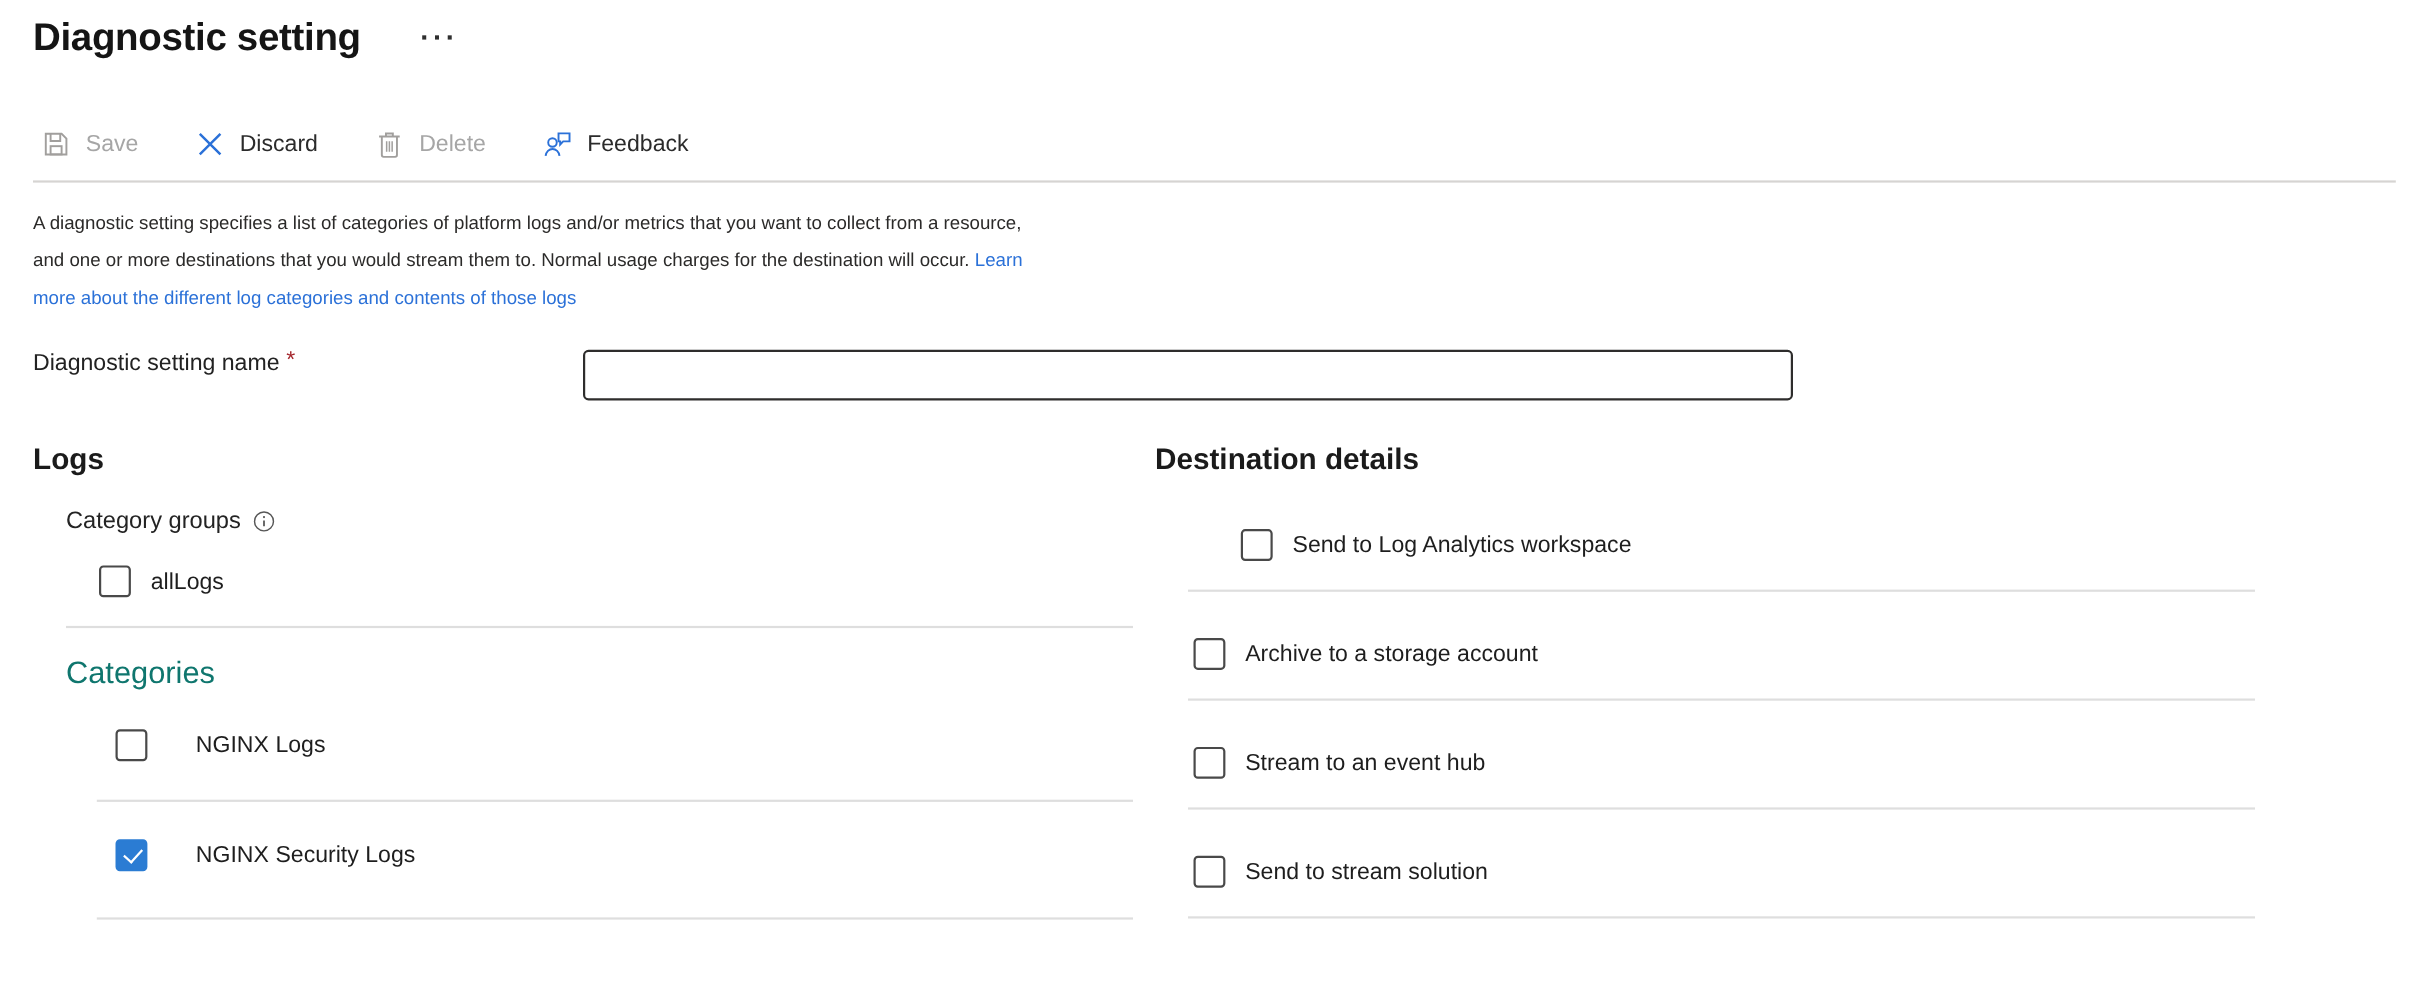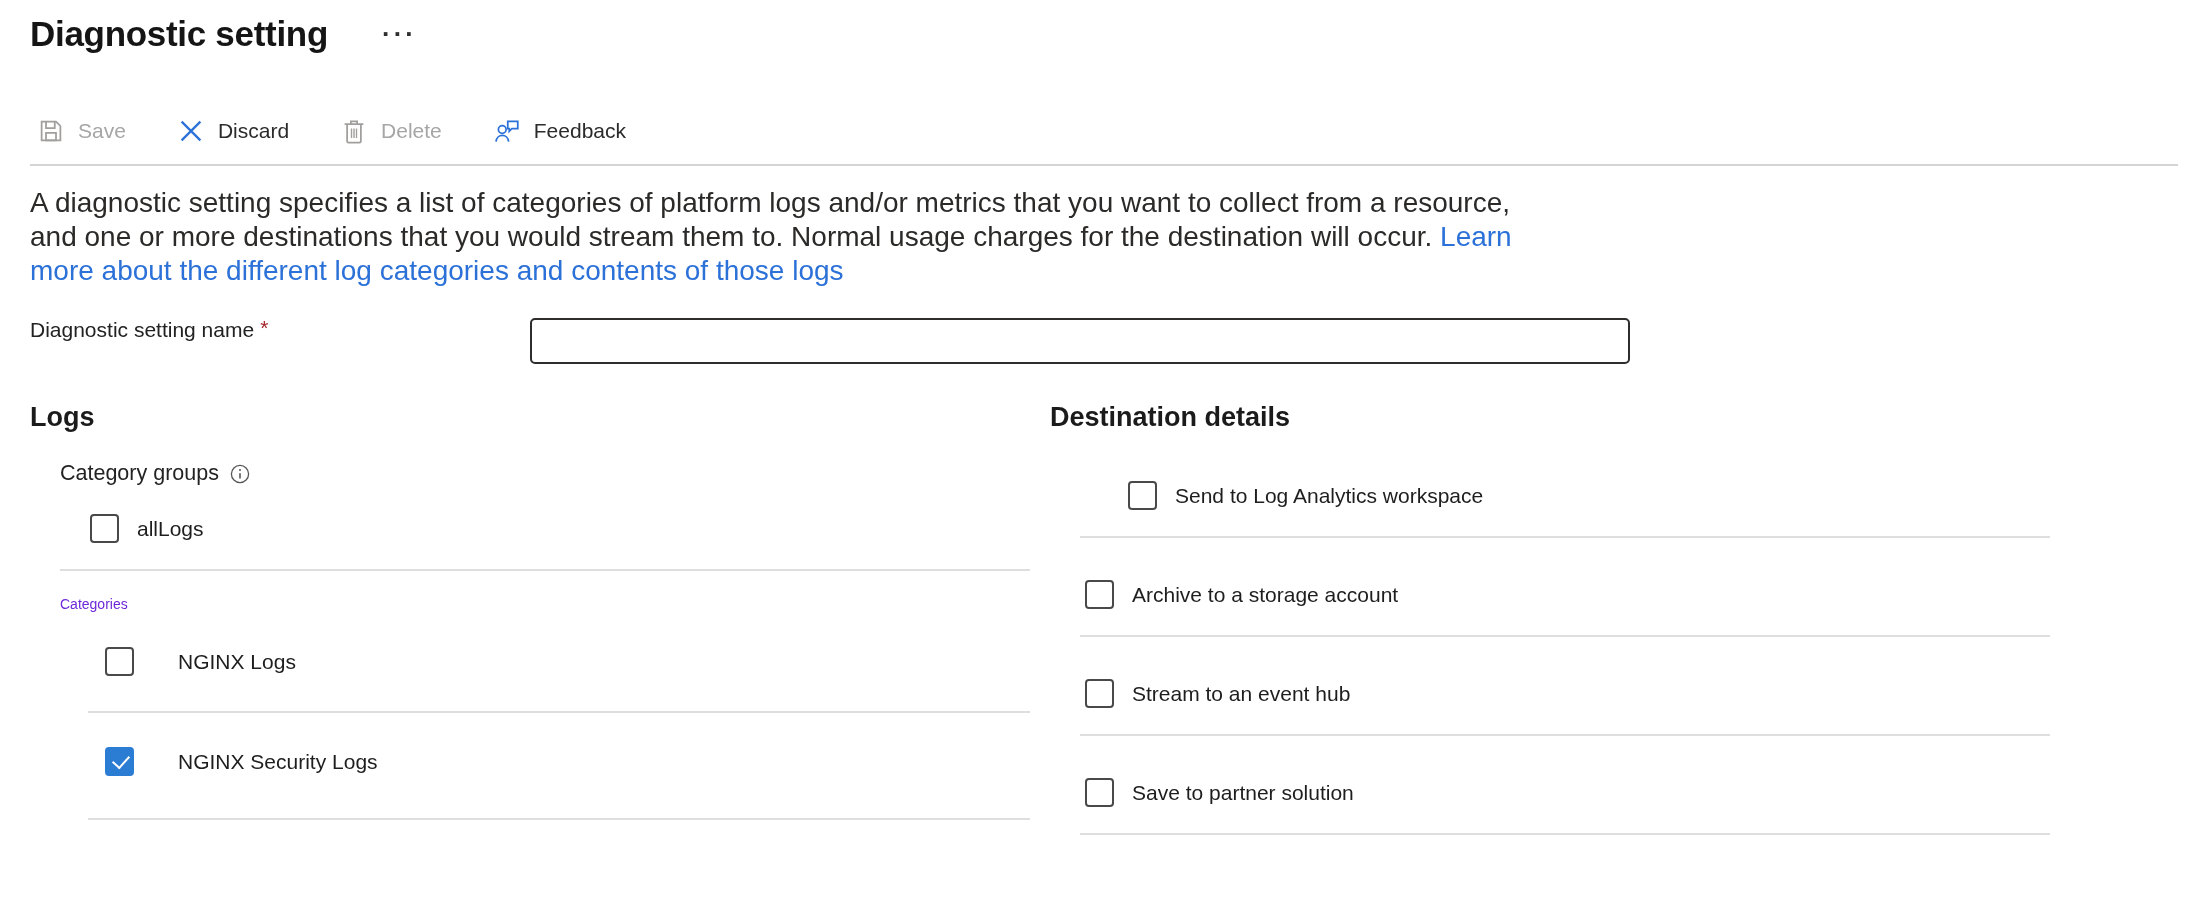--- a/index.html
+++ b/index.html
@@ -21,21 +21,21 @@
   .tb-btn.disabled { color: #a6a6a6; cursor: default; }
   .tb-icon { width: 30px; height: 30px; display: block; }
   .tb-icon path, .tb-icon rect, .tb-icon circle { fill: none; stroke-width: 1.4; }
   .icon-gray path, .icon-gray rect { stroke: #a19f9d; }
   .icon-blue path, .icon-blue circle, .icon-blue rect { stroke: var(--accent-blue, #2b71d8); }
   .icon-x path { stroke-width: 1.8; }
 
   .toolbar-divider { border: none; border-top: 2px solid #d6d4d2; margin-top: 14px; }
 
   
-  .description { margin-top: 20px; font-size: 28px; line-height: 34px; color: #2b2a29; }
+  .description { margin-top: 20px; font-size: 17px; line-height: 34px; color: #2b2a29; }
   .link { color: var(--link-blue, #2b71d8); text-decoration: none; cursor: pointer; }
 
   
   .name-row { display: flex; align-items: flex-start; margin-top: 30px; }
   .name-label-wrap { width: 500px; font-size: 21px; color: #222; }
   .req { color: var(--required-red, #a4262c); margin-left: 6px; position: relative; top: -2px; }
   .name-input { width: 1100px; height: 46px; border: 2px solid #2e2d2c; border-radius: 5px;
     font-size: 21px; padding: 0 12px; font-family: inherit; background: #fff; outline: none; }
 
   
@@ -59,21 +59,21 @@
   .checkbox.checked::after { content: ""; position: absolute; left: 9px; top: 3px;
     width: 8px; height: 14px; border: solid #fff; border-width: 0 2.4px 2.4px 0;
     transform: rotate(42deg); }
   .cb-label { font-size: 21px; color: #1e1e1e; }
 
   .divider { border: none; border-top: 2px solid var(--divider-gray, #dedede); }
 
   
   .row-alllogs { margin: 28px 0 0 60px; }
   .div-left-1 { margin-top: 26px; margin-left: 30px; }
-  .categories-label { margin: 25px 0 0 30px; font-size: 14px; color: #6d28d9; }
+  .categories-label { margin: 25px 0 0 30px; font-size: 28px; color: #0f766e; }
   .row-cat { margin: 35px 0 0 75px; gap: 44px; }
   .row-cat2 { margin-top: 34px; }
   .div-left-cat { margin-top: 35px; margin-left: 58px; }
   .div-left-cat2 { margin-top: 42px; }
 
   
   .dest-row { margin: 42px 0 0 35px; }
   .dest-row.first { margin-top: 48px; padding-left: 43px; }
   .div-right { margin-top: 26px; margin-left: 30px; }
 </style>
@@ -190,19 +190,19 @@
       <hr class="divider div-right">
 
       <div class="check-row dest-row">
         <div class="checkbox" role="checkbox" aria-checked="false"></div>
         <span class="cb-label">Stream to an event hub</span>
       </div>
       <hr class="divider div-right">
 
       <div class="check-row dest-row">
         <div class="checkbox" role="checkbox" aria-checked="false"></div>
-        <span class="cb-label">Save to partner solution</span>
+        <span class="cb-label">Send to stream solution</span>
       </div>
       <hr class="divider div-right">
     </div>
 
   </div>
 </div>
 
 </body></html>

